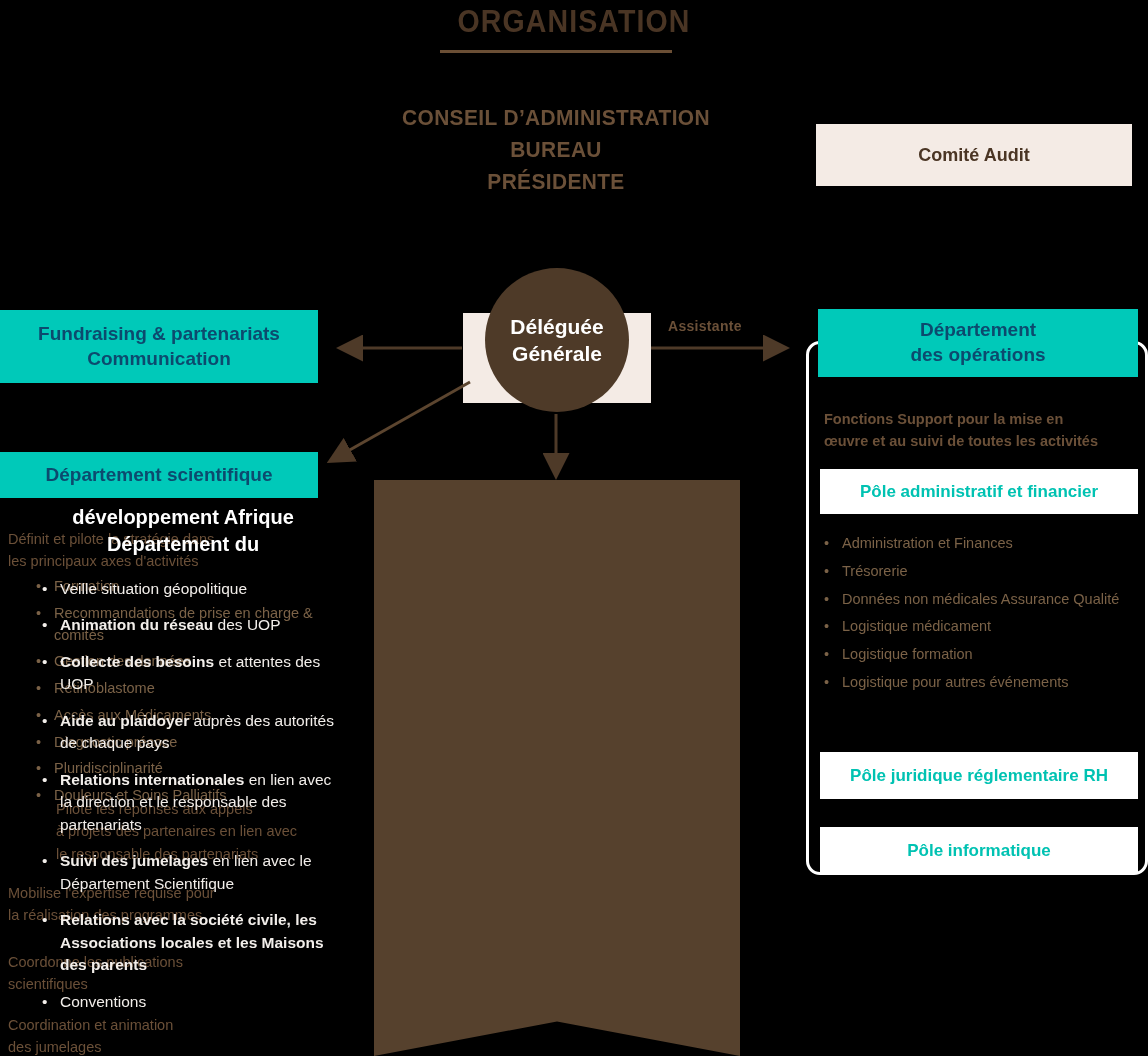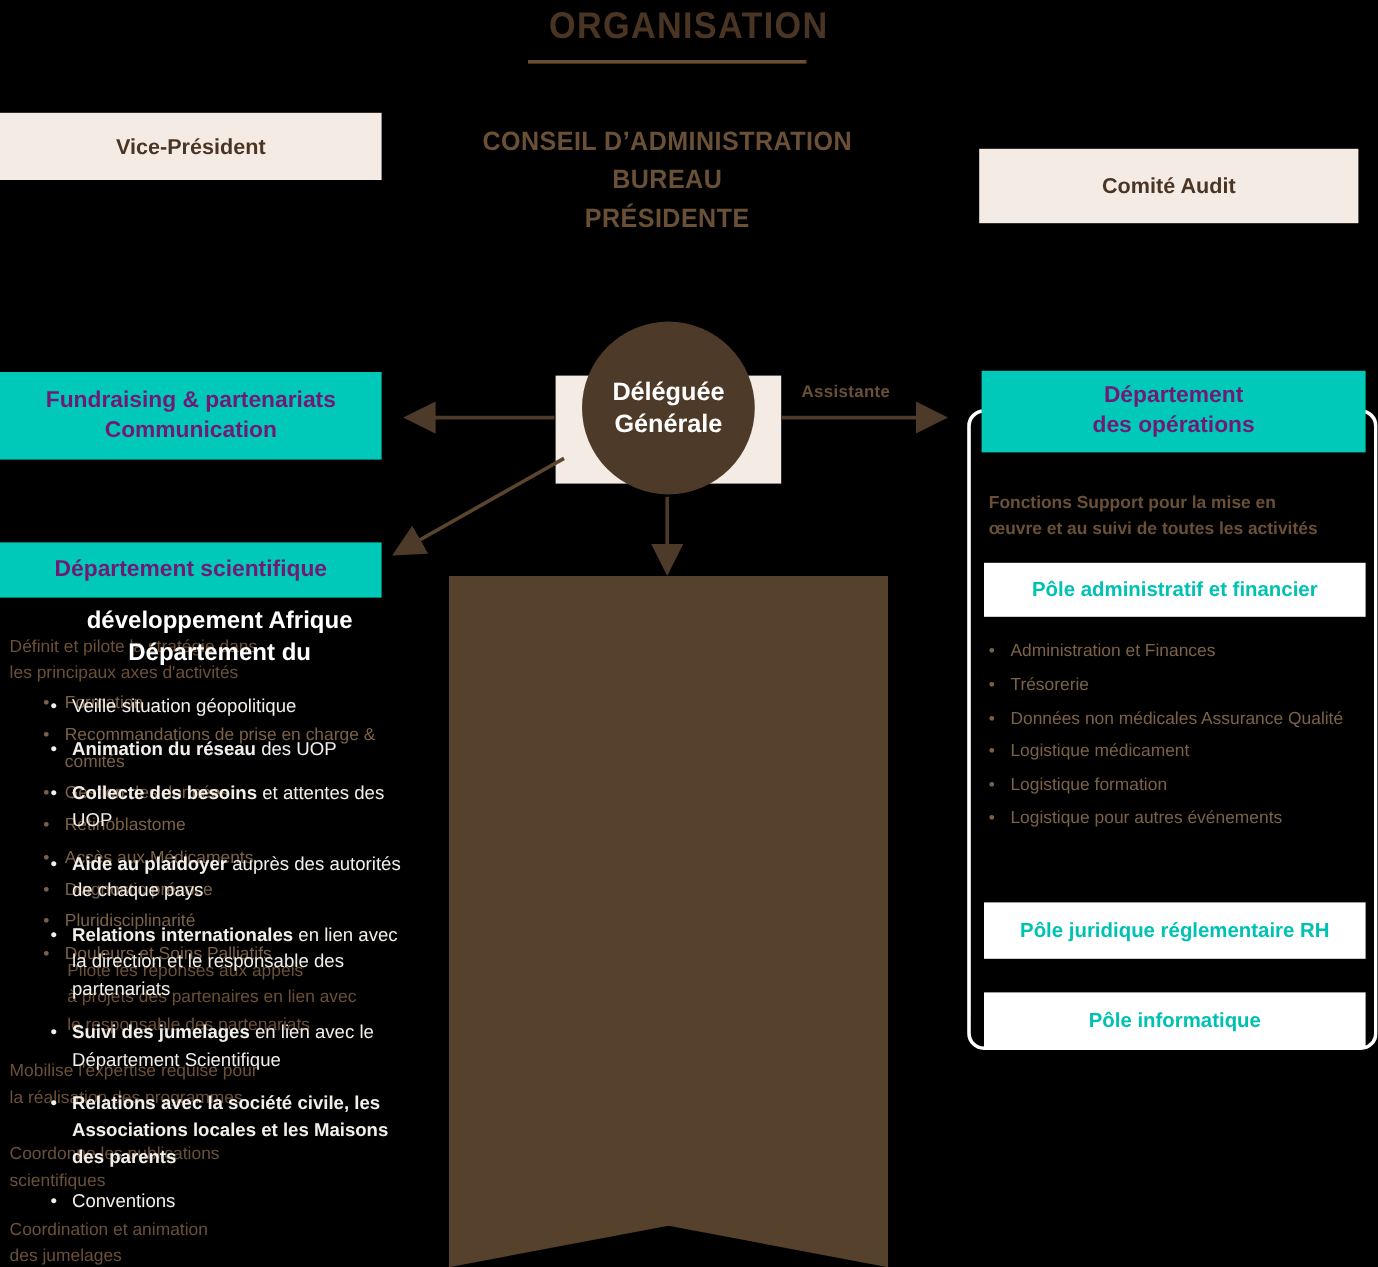--- a/index.html
+++ b/index.html
@@ -46,21 +46,21 @@
     font-weight: bold;
     display: flex;
     align-items: center;
     justify-content: center;
     text-align: center;
     line-height: 1.25;
   }
   .teal-box {
     position: absolute;
     background: #00c9b9;
-    color: #701a75;
+    color: #0c4a6e;
     font-size: 19px;
     font-weight: bold;
     display: flex;
     align-items: center;
     justify-content: center;
     text-align: center;
     line-height: 1.3;
   }
   .white-box {
     position: absolute;
@@ -236,23 +236,20 @@
   }
 </style>
 </head>
 <body>
 
 <div id="root">
 
   <div class="title">ORGANISATION</div>
   <div class="title-rule"></div>
 
-  <div class="cream-box" style="left:0px; top:94px; width:318px; height:56px;">
-    <span>Vice-Président</span>
-  </div>
 
   <div class="board-block">
     <div>CONSEIL D’ADMINISTRATION</div>
     <div>BUREAU</div>
     <div>PRÉSIDENTE</div>
   </div>
 
   <div class="cream-box" style="left:816px; top:124px; width:316px; height:62px;">
     <span>Comité Audit</span>
   </div>

